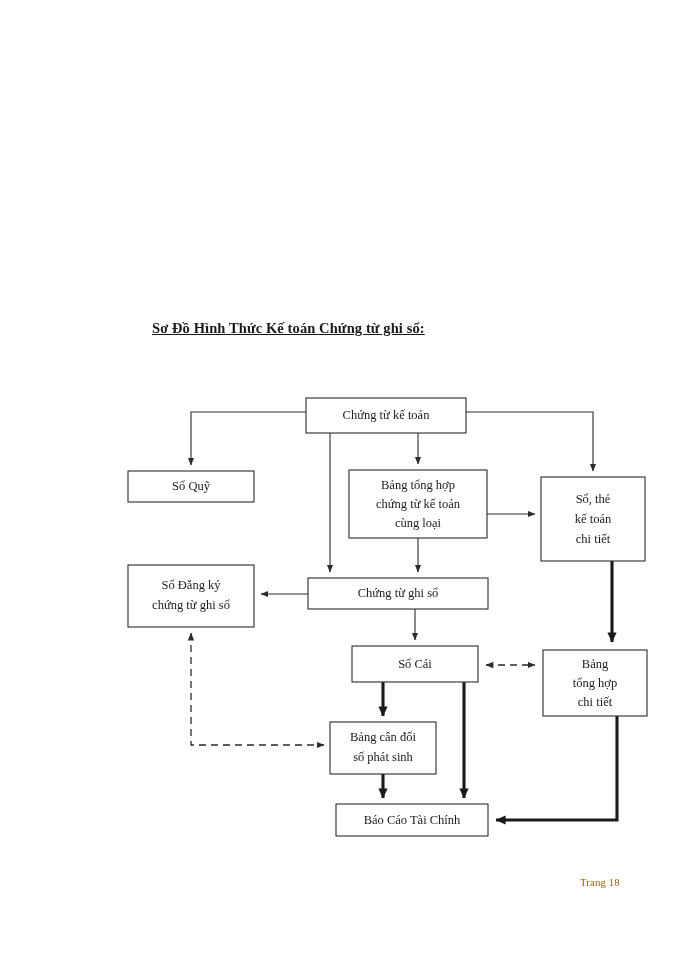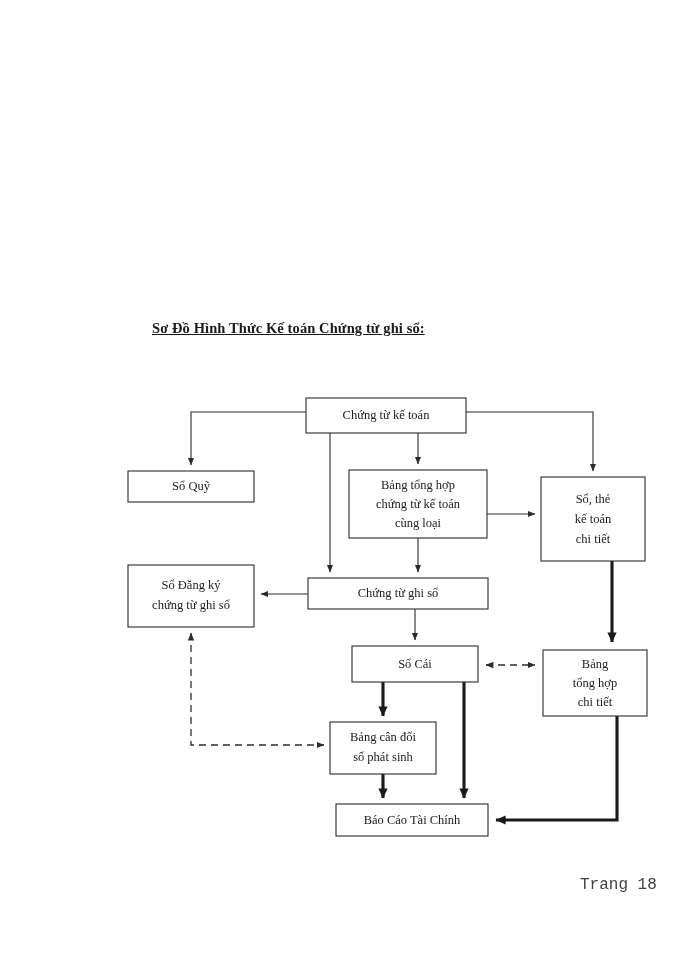--- a/index.html
+++ b/index.html
@@ -63,23 +63,23 @@
   .conn-dashed {
     stroke: #2b2b2b;
     stroke-width: 1.3;
     fill: none;
     stroke-dasharray: 7 5;
   }
   #page-footer {
     position: absolute;
     left: 580px;
     top: 876px;
-    font-family: Liberation Mono, monospace;
-    font-size: 16px;
-    color: #404040;
+    font-family: Liberation Serif, serif;
+    font-size: 11px;
+    color: #a16207;
     white-space: nowrap;
   }
 </style>
 </head>
 <body>
 
 <div id="page">
 
   <div id="diagram-title">Sơ Đồ Hình Thức Kế toán Chứng từ ghi sổ:</div>
 

